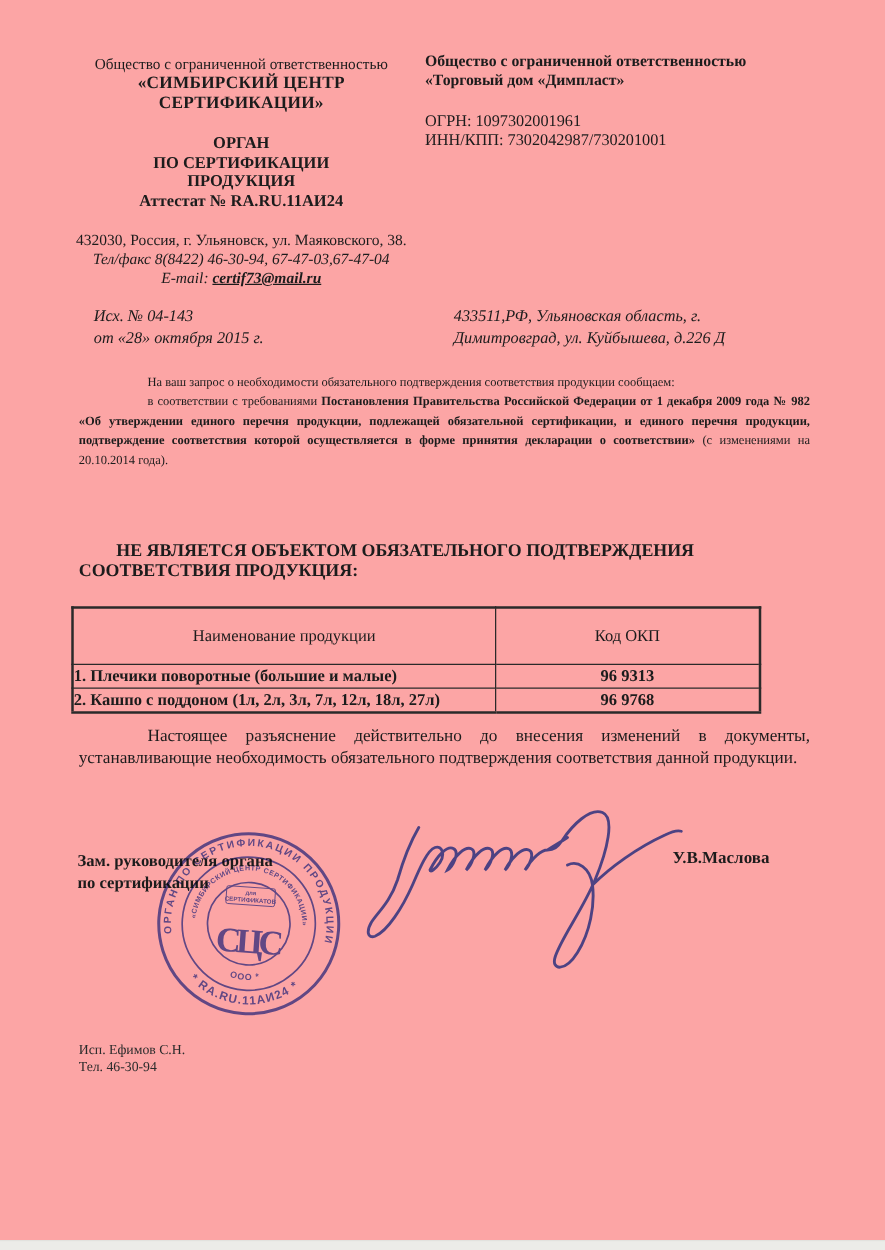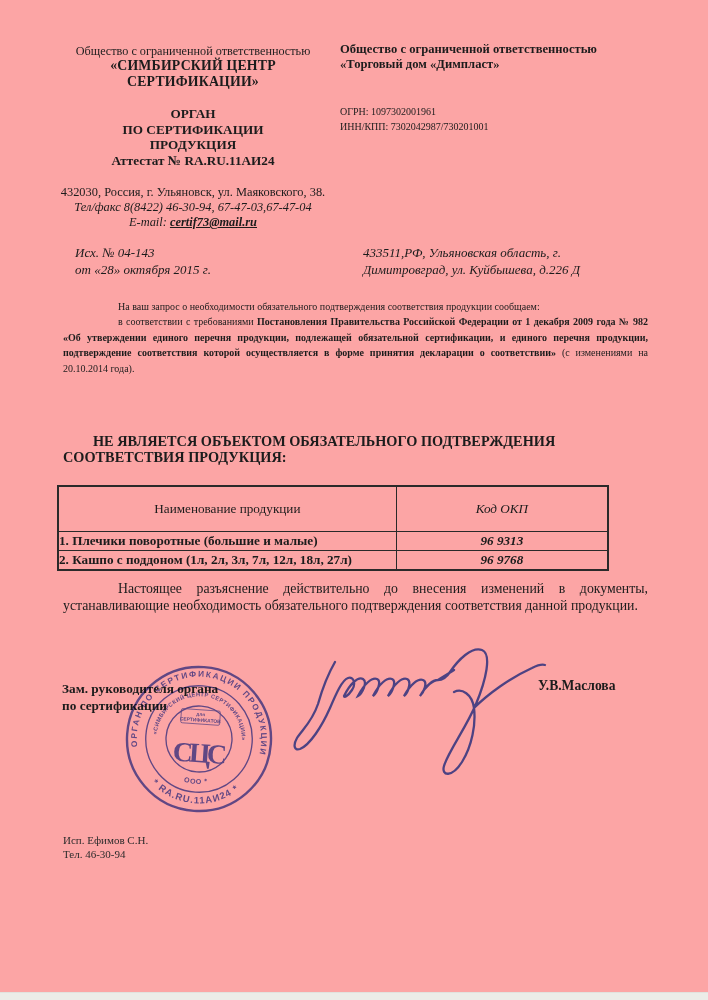--- a/index.html
+++ b/index.html
@@ -24,38 +24,38 @@
   .abs{position:absolute;}
   .b{font-weight:bold;}
   .i{font-style:italic;}
   .lh-left{left:46px;top:44px;width:294px;text-align:center;}
   .lh-left .org-type{font-size:12.2px;line-height:14px;}
   .lh-left .org-name{font-size:13.8px;line-height:16px;font-weight:bold;letter-spacing:.2px;}
   .lh-left .organ{margin-top:16px;font-size:13.2px;line-height:15.5px;font-weight:bold;}
   .lh-right{left:340px;top:42px;width:320px;}
   .lh-right .org-type{font-size:12.6px;line-height:15px;font-weight:bold;}
   .lh-right .org-name{font-size:12.6px;line-height:15px;font-weight:bold;}
-  .lh-right .reg{font-size:10px;line-height:15px;margin-top:32px;}
+  .lh-right .reg{font-size:13px;line-height:15px;margin-top:17px;}
   .addr{left:28px;top:185px;width:330px;text-align:center;font-size:12.4px;line-height:15px;}
   .addr .email a, .addr .email span.mail{font-weight:bold;text-decoration:underline;}
   .ref{left:75px;top:245px;width:250px;font-size:13px;line-height:16.5px;font-style:italic;}
   .rcpt{left:363px;top:245px;width:290px;font-size:13px;line-height:16.5px;font-style:italic;}
   .bodytxt{left:63px;top:299px;width:585px;font-size:10px;line-height:15.4px;text-align:justify;}
   .bodytxt p{margin:0;text-indent:55px;}
   .statement{left:63px;top:434px;width:565px;font-size:14.3px;line-height:15.8px;font-weight:bold;text-indent:30px;}
   table.products{
     position:absolute;left:57px;top:485px;width:552px;
     border-collapse:collapse;font-size:13.2px;
   }
   table.products th, table.products td{border:1px solid #2a2a2a;}
   table.products{border:2px solid #2a2a2a;}
   table.products th{font-weight:normal;height:42px;text-align:center;}
   table.products td{font-weight:bold;height:18px;padding:0;}
   td.name-cell{padding-left:7px;text-align:left;}
-  td.code-cell,th.code-col{text-align:center;font-style:italic;}
+  td.code-cell,th.code-col{text-align:center;}
   .col-name{width:61.5%;}
   .col-code{width:38.5%;}
   tr.thick td{border-bottom:2.5px solid #2a2a2a;}
   .closing{left:63px;top:580px;width:585px;font-size:13.8px;line-height:17px;text-align:justify;text-indent:55px;margin:0;}
   .signer{left:62px;top:680px;width:200px;font-size:13.3px;line-height:17px;font-weight:bold;}
   .signer-name{left:538px;top:678px;font-size:13.6px;font-weight:bold;}
   .footer{left:63px;top:834px;font-size:11px;line-height:13.5px;color:#2b2b2b;}
   .stamp-svg{left:124px;top:664px;mix-blend-mode:multiply;opacity:.88;}
   .sig-svg{left:278px;top:630px;mix-blend-mode:multiply;}
   .stamp-txt{font-family:"Liberation Sans","DejaVu Sans",sans-serif;font-weight:bold;}

